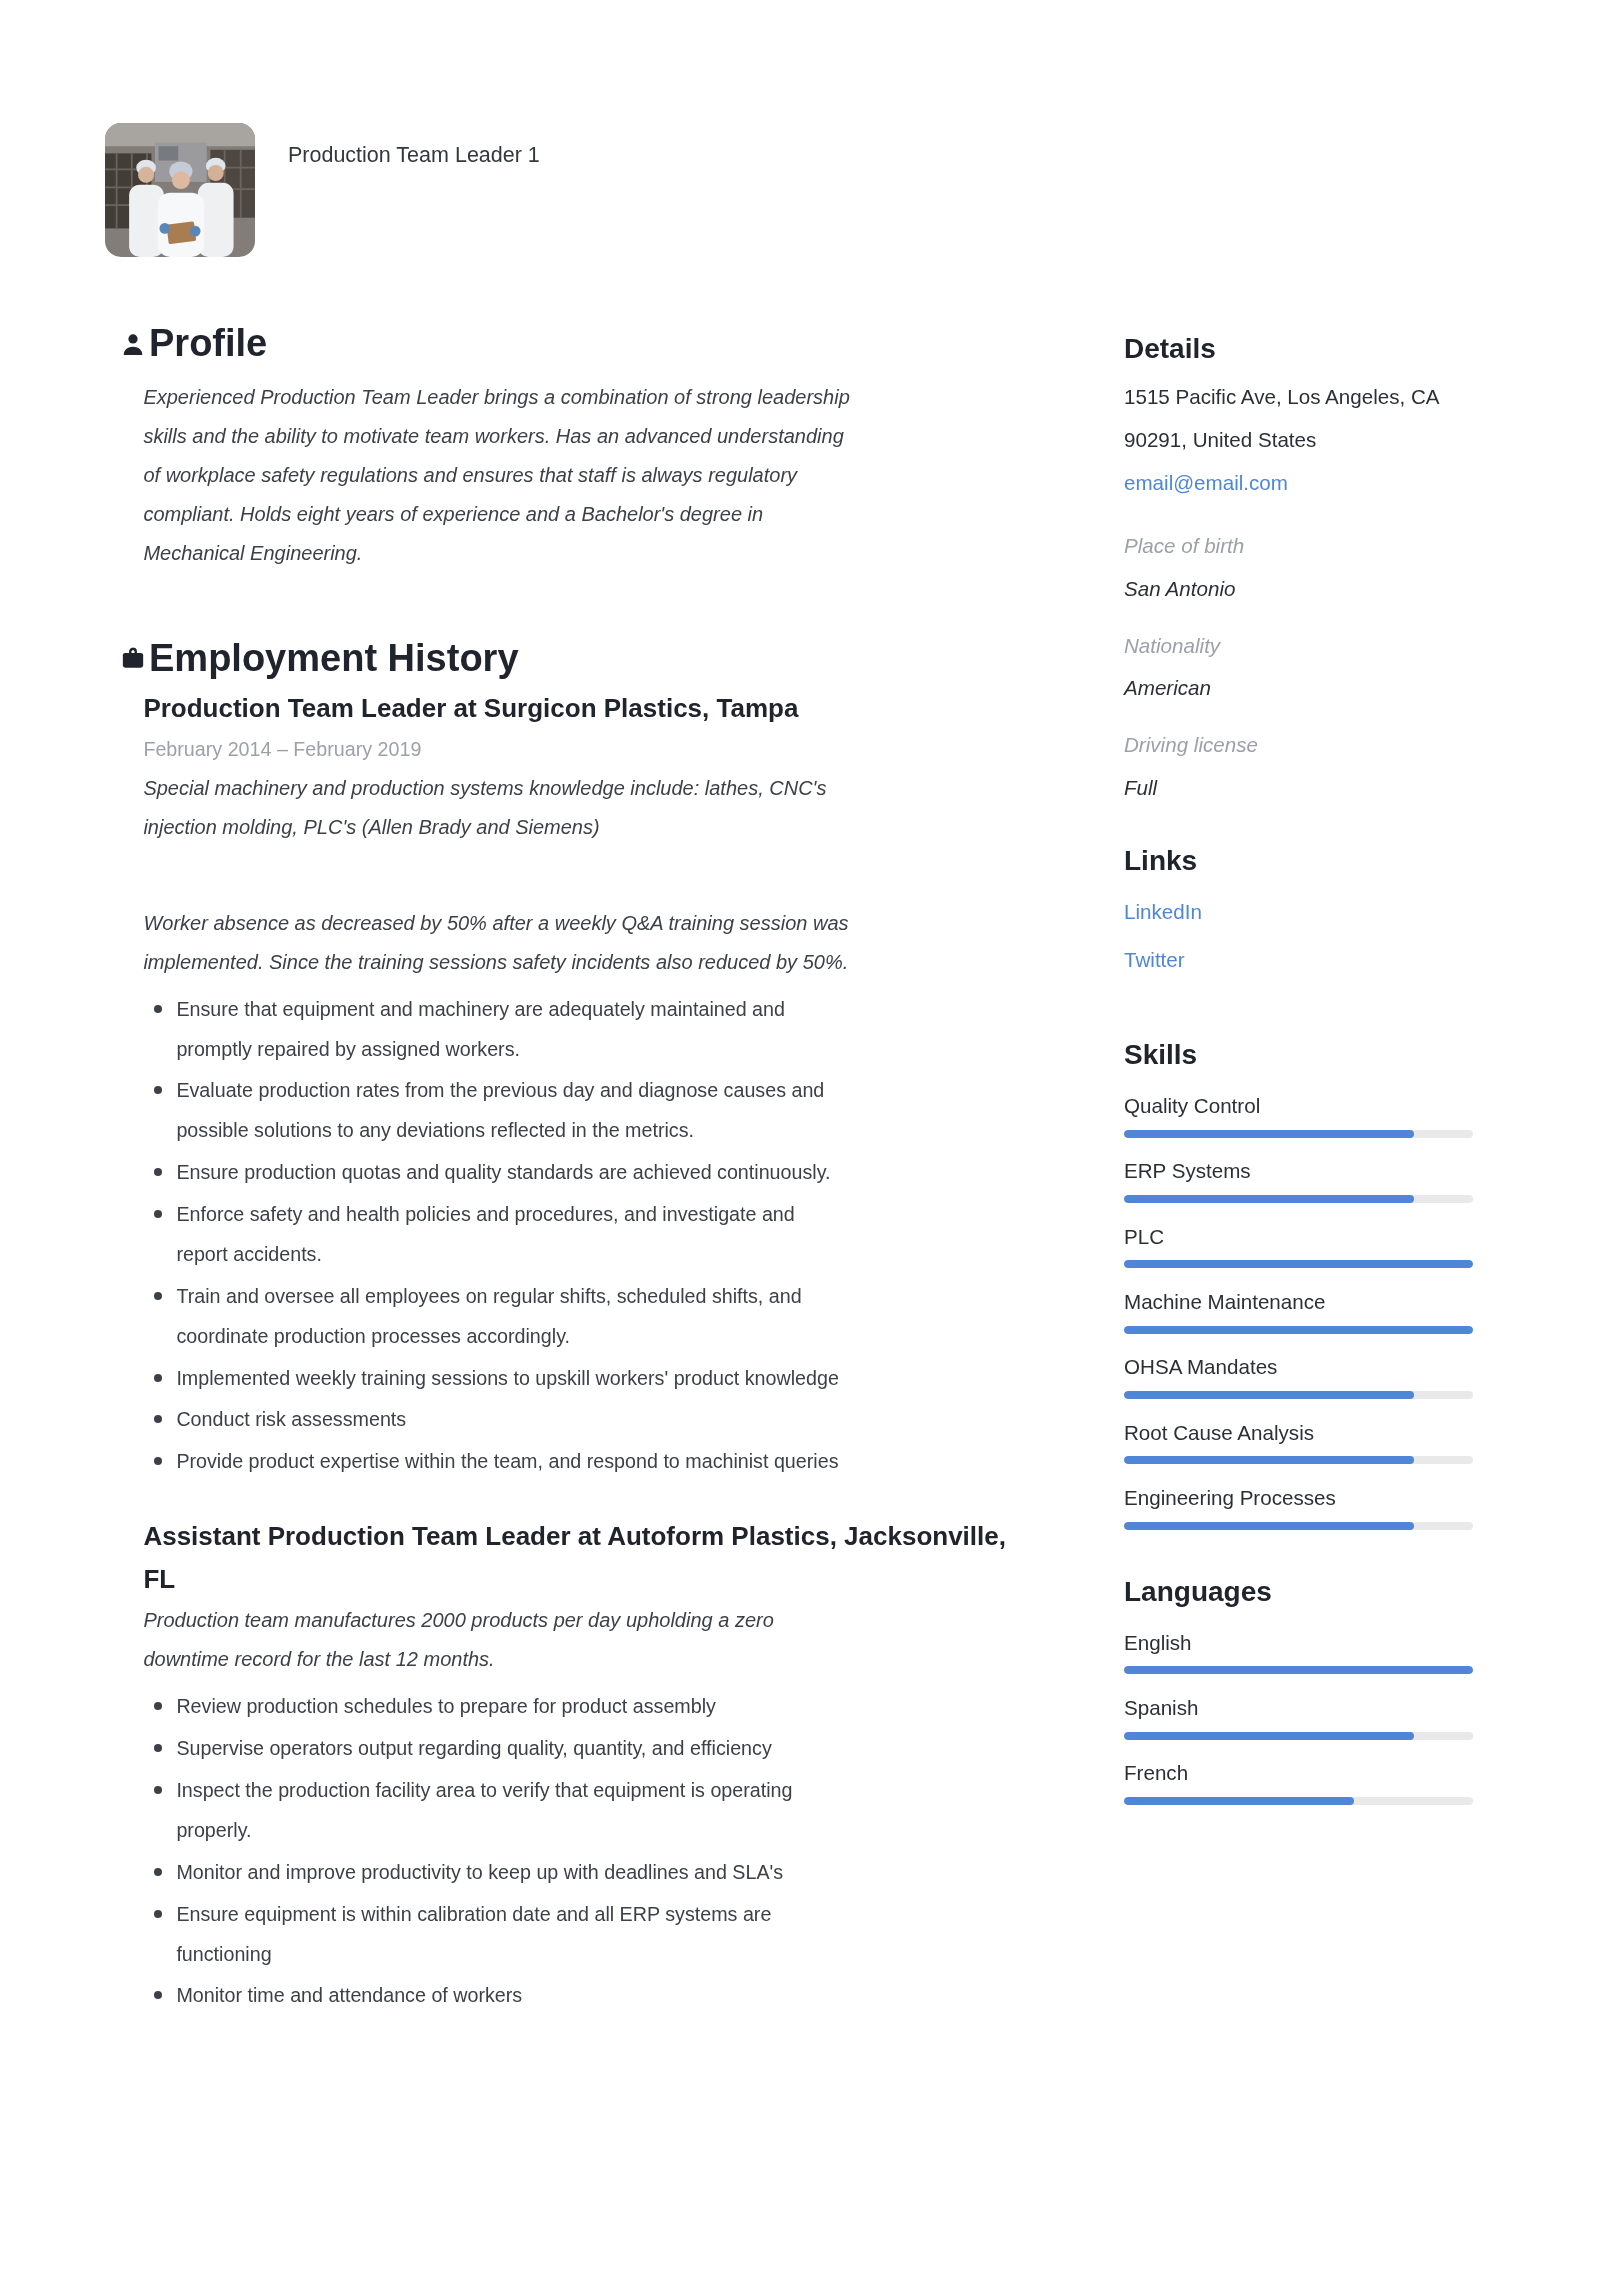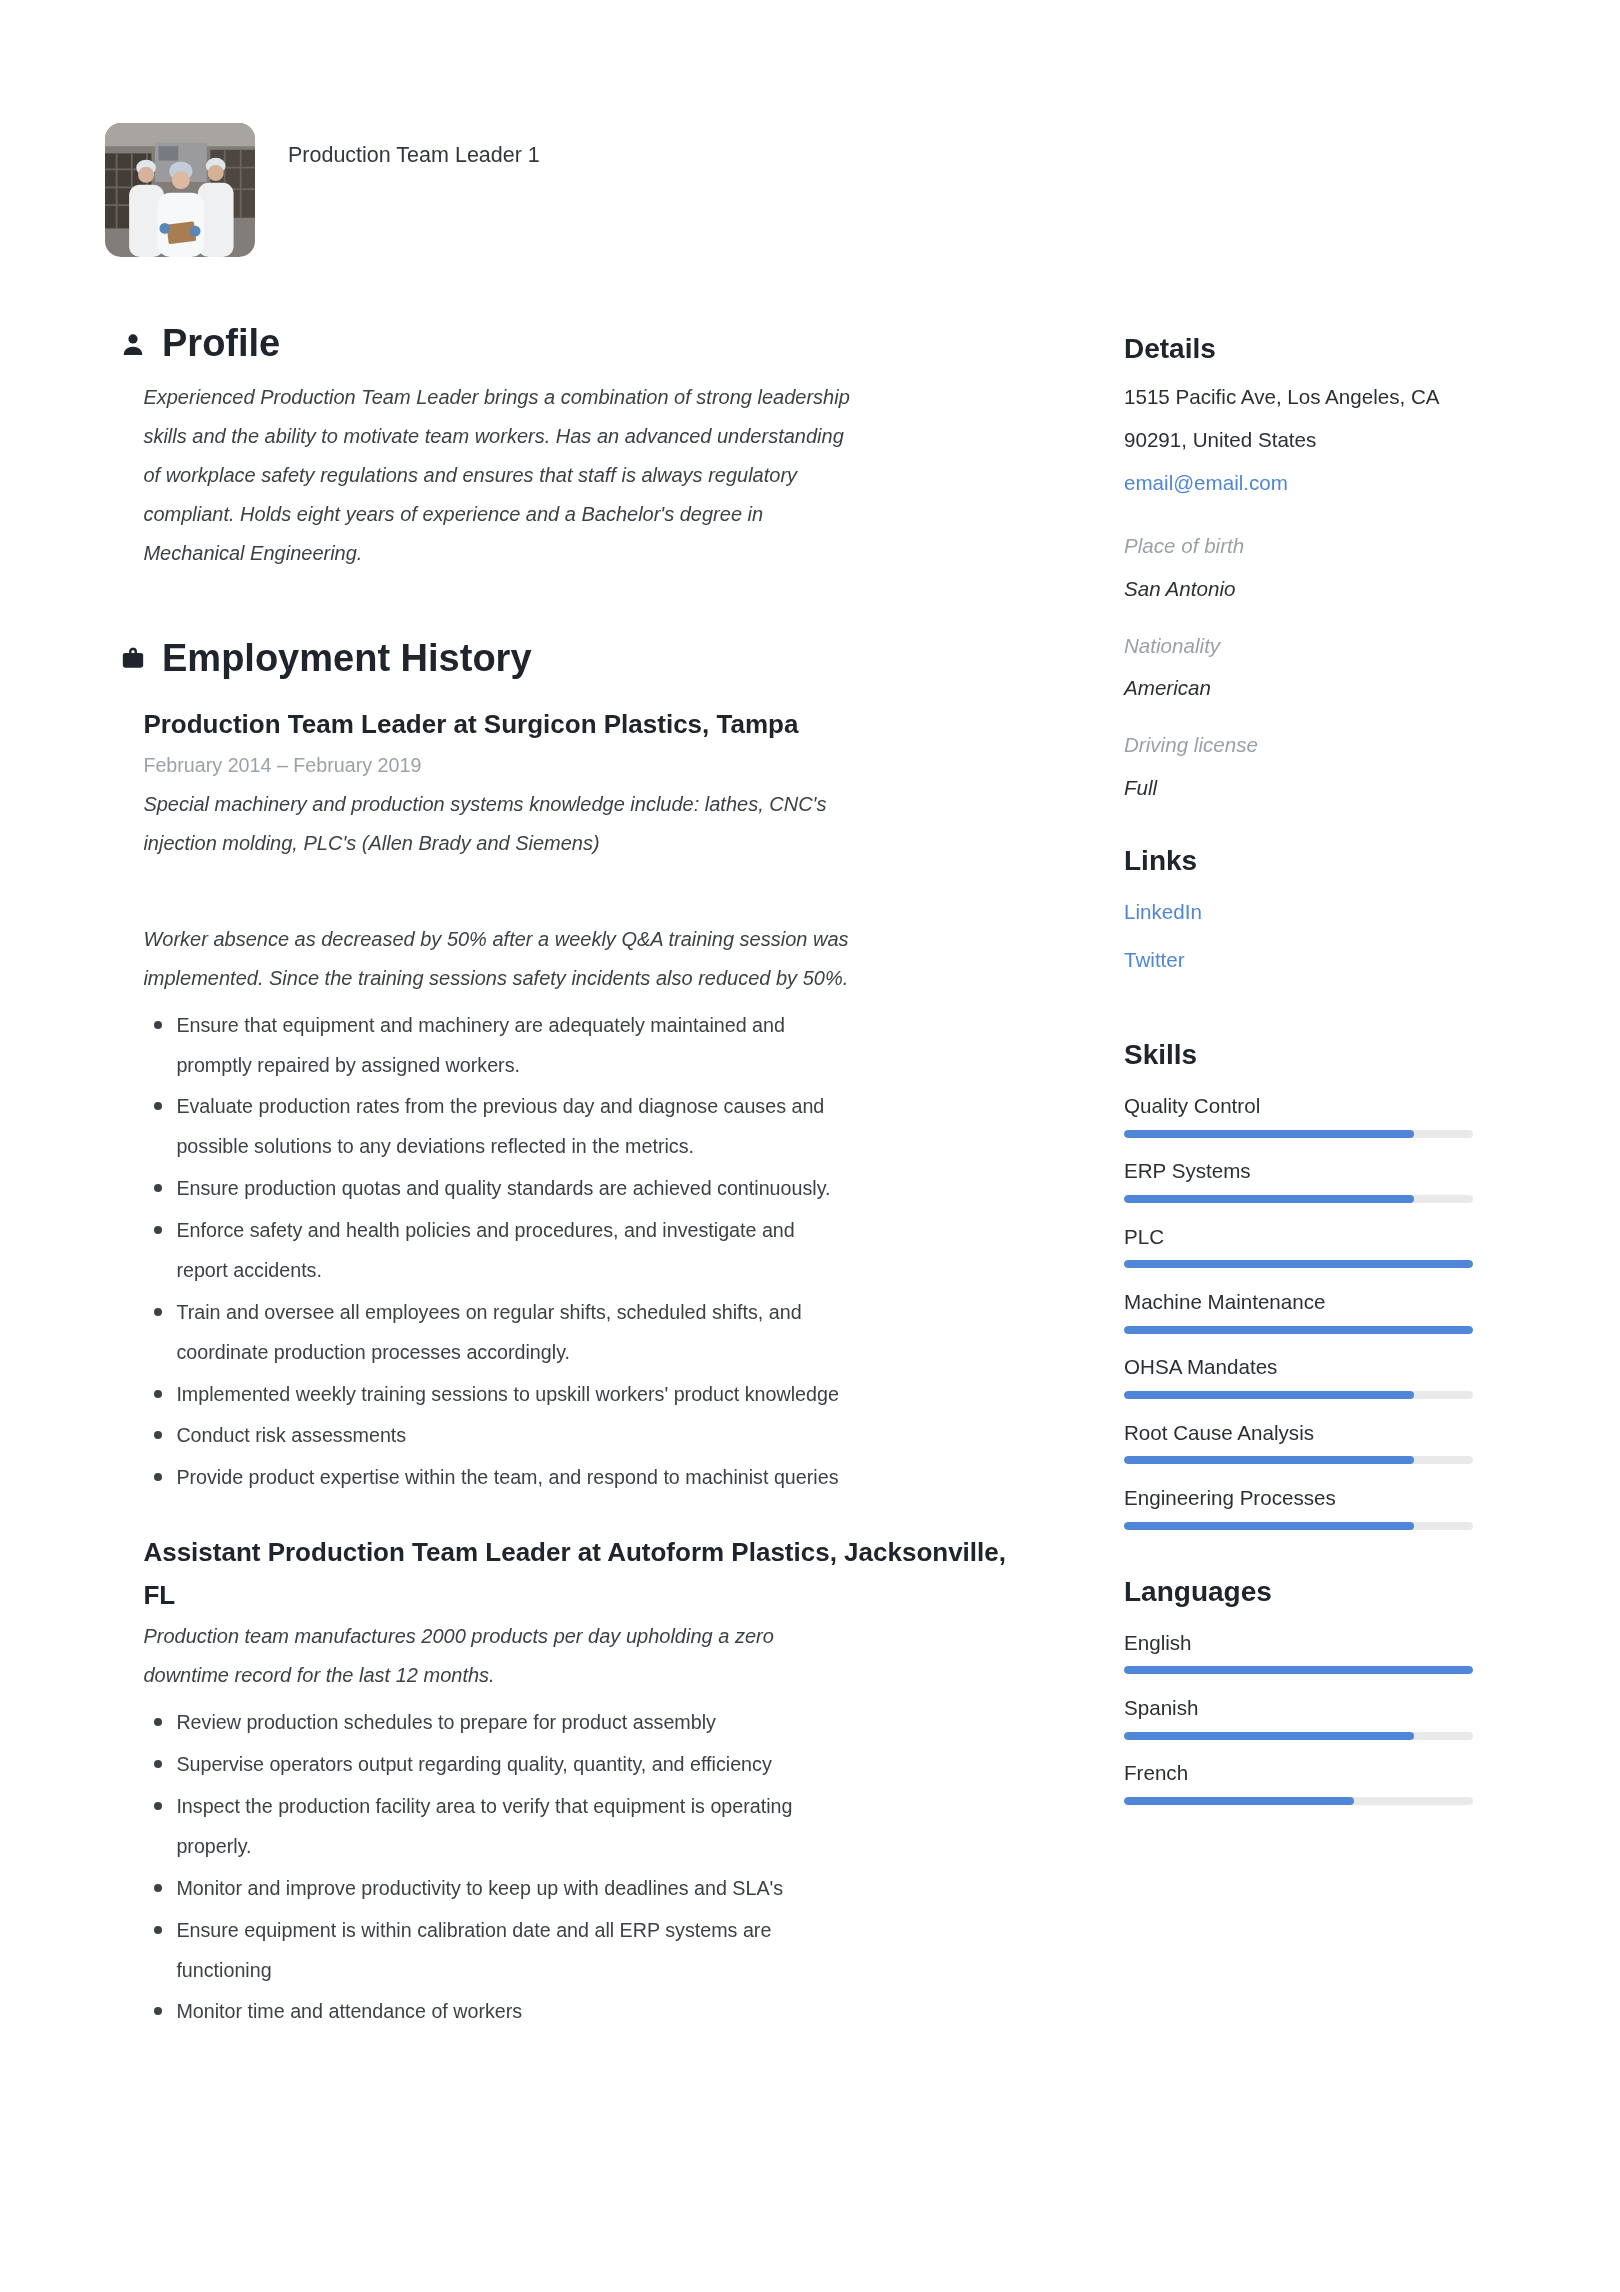--- a/index.html
+++ b/index.html
@@ -25,38 +25,38 @@
     margin:0; line-height:63px; letter-spacing:-0.9px;
   }
   .subtitle { font-size:21.5px; color:#33373e; margin-top:9px; line-height:25px; }
 
   
   .main-col { position:absolute; left:121px; top:322px; width:949px; }
   .side-col { position:absolute; left:1124px; top:332px; width:349px; }
 
   
   .section-heading {
-    display:flex; align-items:center; gap:17px;
+    display:flex; align-items:center; gap:4px;
     font-size:38px; font-weight:700; color:#20242d; line-height:43px;
   }
   .section-heading svg { width:24px; height:24px; flex:0 0 auto; }
   .section-body { margin-left:22.4px; }
 
   .lead {
     font-style:italic; font-size:20px; line-height:39px;
     color:#3c4148; white-space:pre-line; margin:0;
   }
   .profile-text { margin-top:12.5px; }
 
   .employment-section { margin-top:64px; }
   .job { margin-left:22.4px; margin-bottom:34px; }
   .job:last-child { margin-bottom:0; }
   .job-title {
     font-size:26px; font-weight:700; color:#20242d;
-    line-height:43px; margin:23px 0 0; white-space:pre-line;
+    line-height:43px; margin:7px 0 0; white-space:pre-line;
   }
   .job-dates { font-size:19.7px; color:#9ca1a9; line-height:39px; margin:0; }
   .job .lead { margin:0 0 0; }
   .job .lead + .lead { margin-top:57px; }
 
   ul.duties { list-style:none; margin:7.2px 0 0; padding:0 0 0 33px; }
   ul.duties li {
     position:relative; font-size:19.7px; line-height:40px;
     color:#3c4148; white-space:pre-line; margin-bottom:1.8px;
   }

